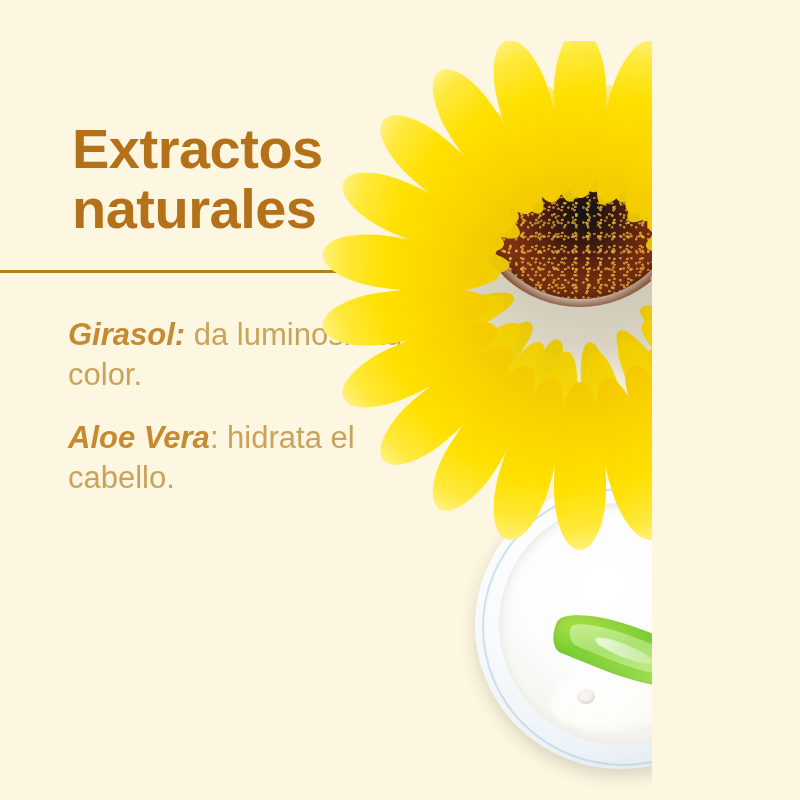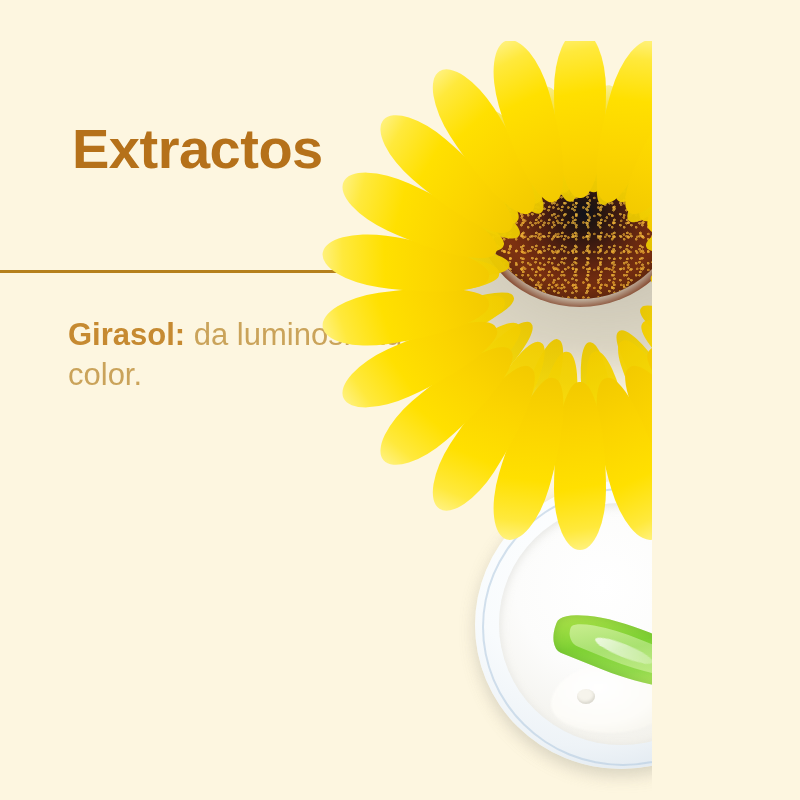--- a/index.html
+++ b/index.html
@@ -244,20 +244,21 @@
     margin: 0 0 22px 0;
     font-size: 31px;
     line-height: 1.30;
     color: #caa35a;
     font-weight: normal;
   }
   .benefit:last-child { margin-bottom: 0; }
   .benefit .lead {
     font-weight: bold;
     color: #c68a31;
+    font-style: italic;
   }
   .benefit sub {
     font-size: .62em;
     vertical-align: baseline;
     position: relative;
     top: .24em;
   }
 </style>
 </head>
 <body>
@@ -321,20 +322,21 @@
         <div class="petal inner" style="transform: rotate(300.857deg) translateY(-70.92px) scale(0.66); z-index: 8; filter: brightness(0.94);"></div>
         <div class="petal inner" style="transform: rotate(326.571deg) translateY(-70.92px) scale(0.66); z-index: 8; filter: brightness(0.94);"></div>
         <div class="petal inner" style="transform: rotate(352.286deg) translateY(-70.92px) scale(0.66); z-index: 8; filter: brightness(0.94);"></div>
       </div>
     <div class="sf-center-rim"></div>
     <div class="sf-center"></div>
   </div>
 
   <h1 class="headline">
     <span class="line">Extractos</span>
+    <span class="line">naturales</span>
   </h1>
 
   <div class="divider"></div>
 
   <div class="jar-wrap">
     <div class="jar-shadow"></div>
     <div class="jar-outer"></div>
     <div class="jar-rim"></div>
     <div class="jar-inner">
       <div class="cream-blob"></div>
@@ -346,18 +348,19 @@
         <div class="flesh"></div>
         <div class="gel"></div>
       </div>
     </div>
   </div>
 
   <div class="benefits">
 
     <p class="benefit"><span class="lead">Girasol:</span><span> da luminosidad al color.</span></p>
 
+    <p class="benefit"><span class="lead">Aloe Vera</span><span>: hidrata el cabello.</span></p>
 
 
 
   </div>
 
 </div>
 
 </body></html>

